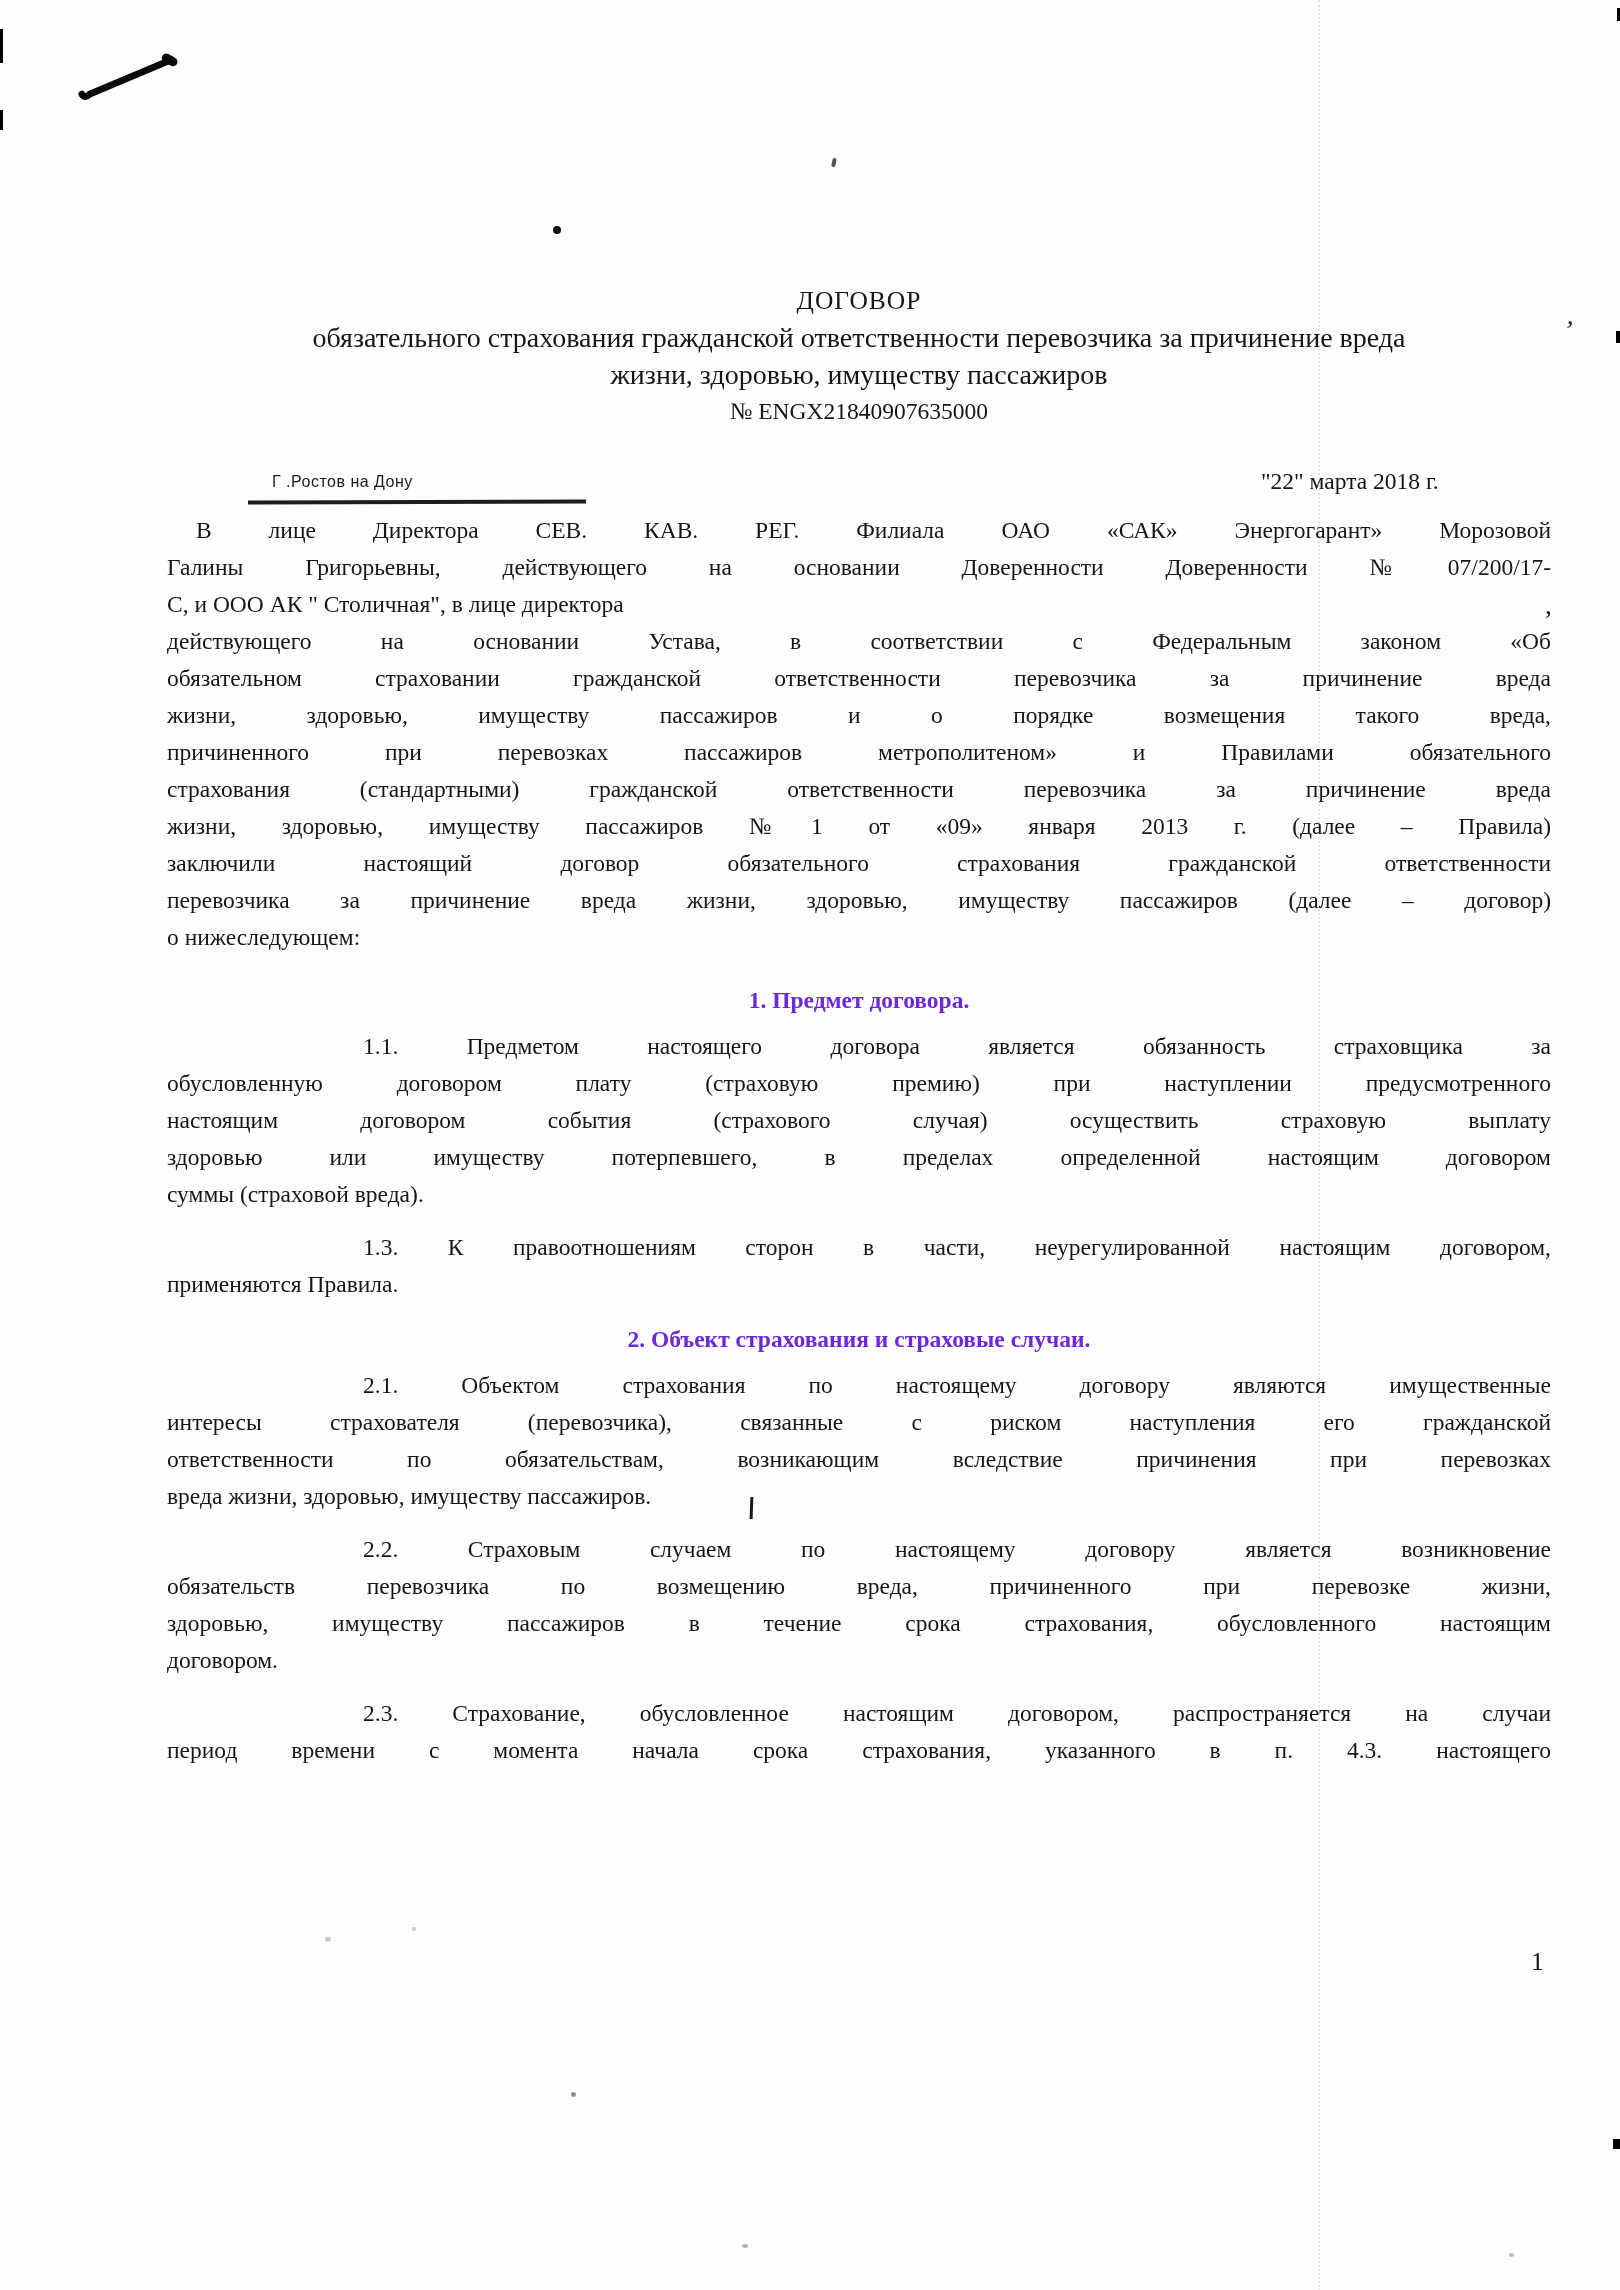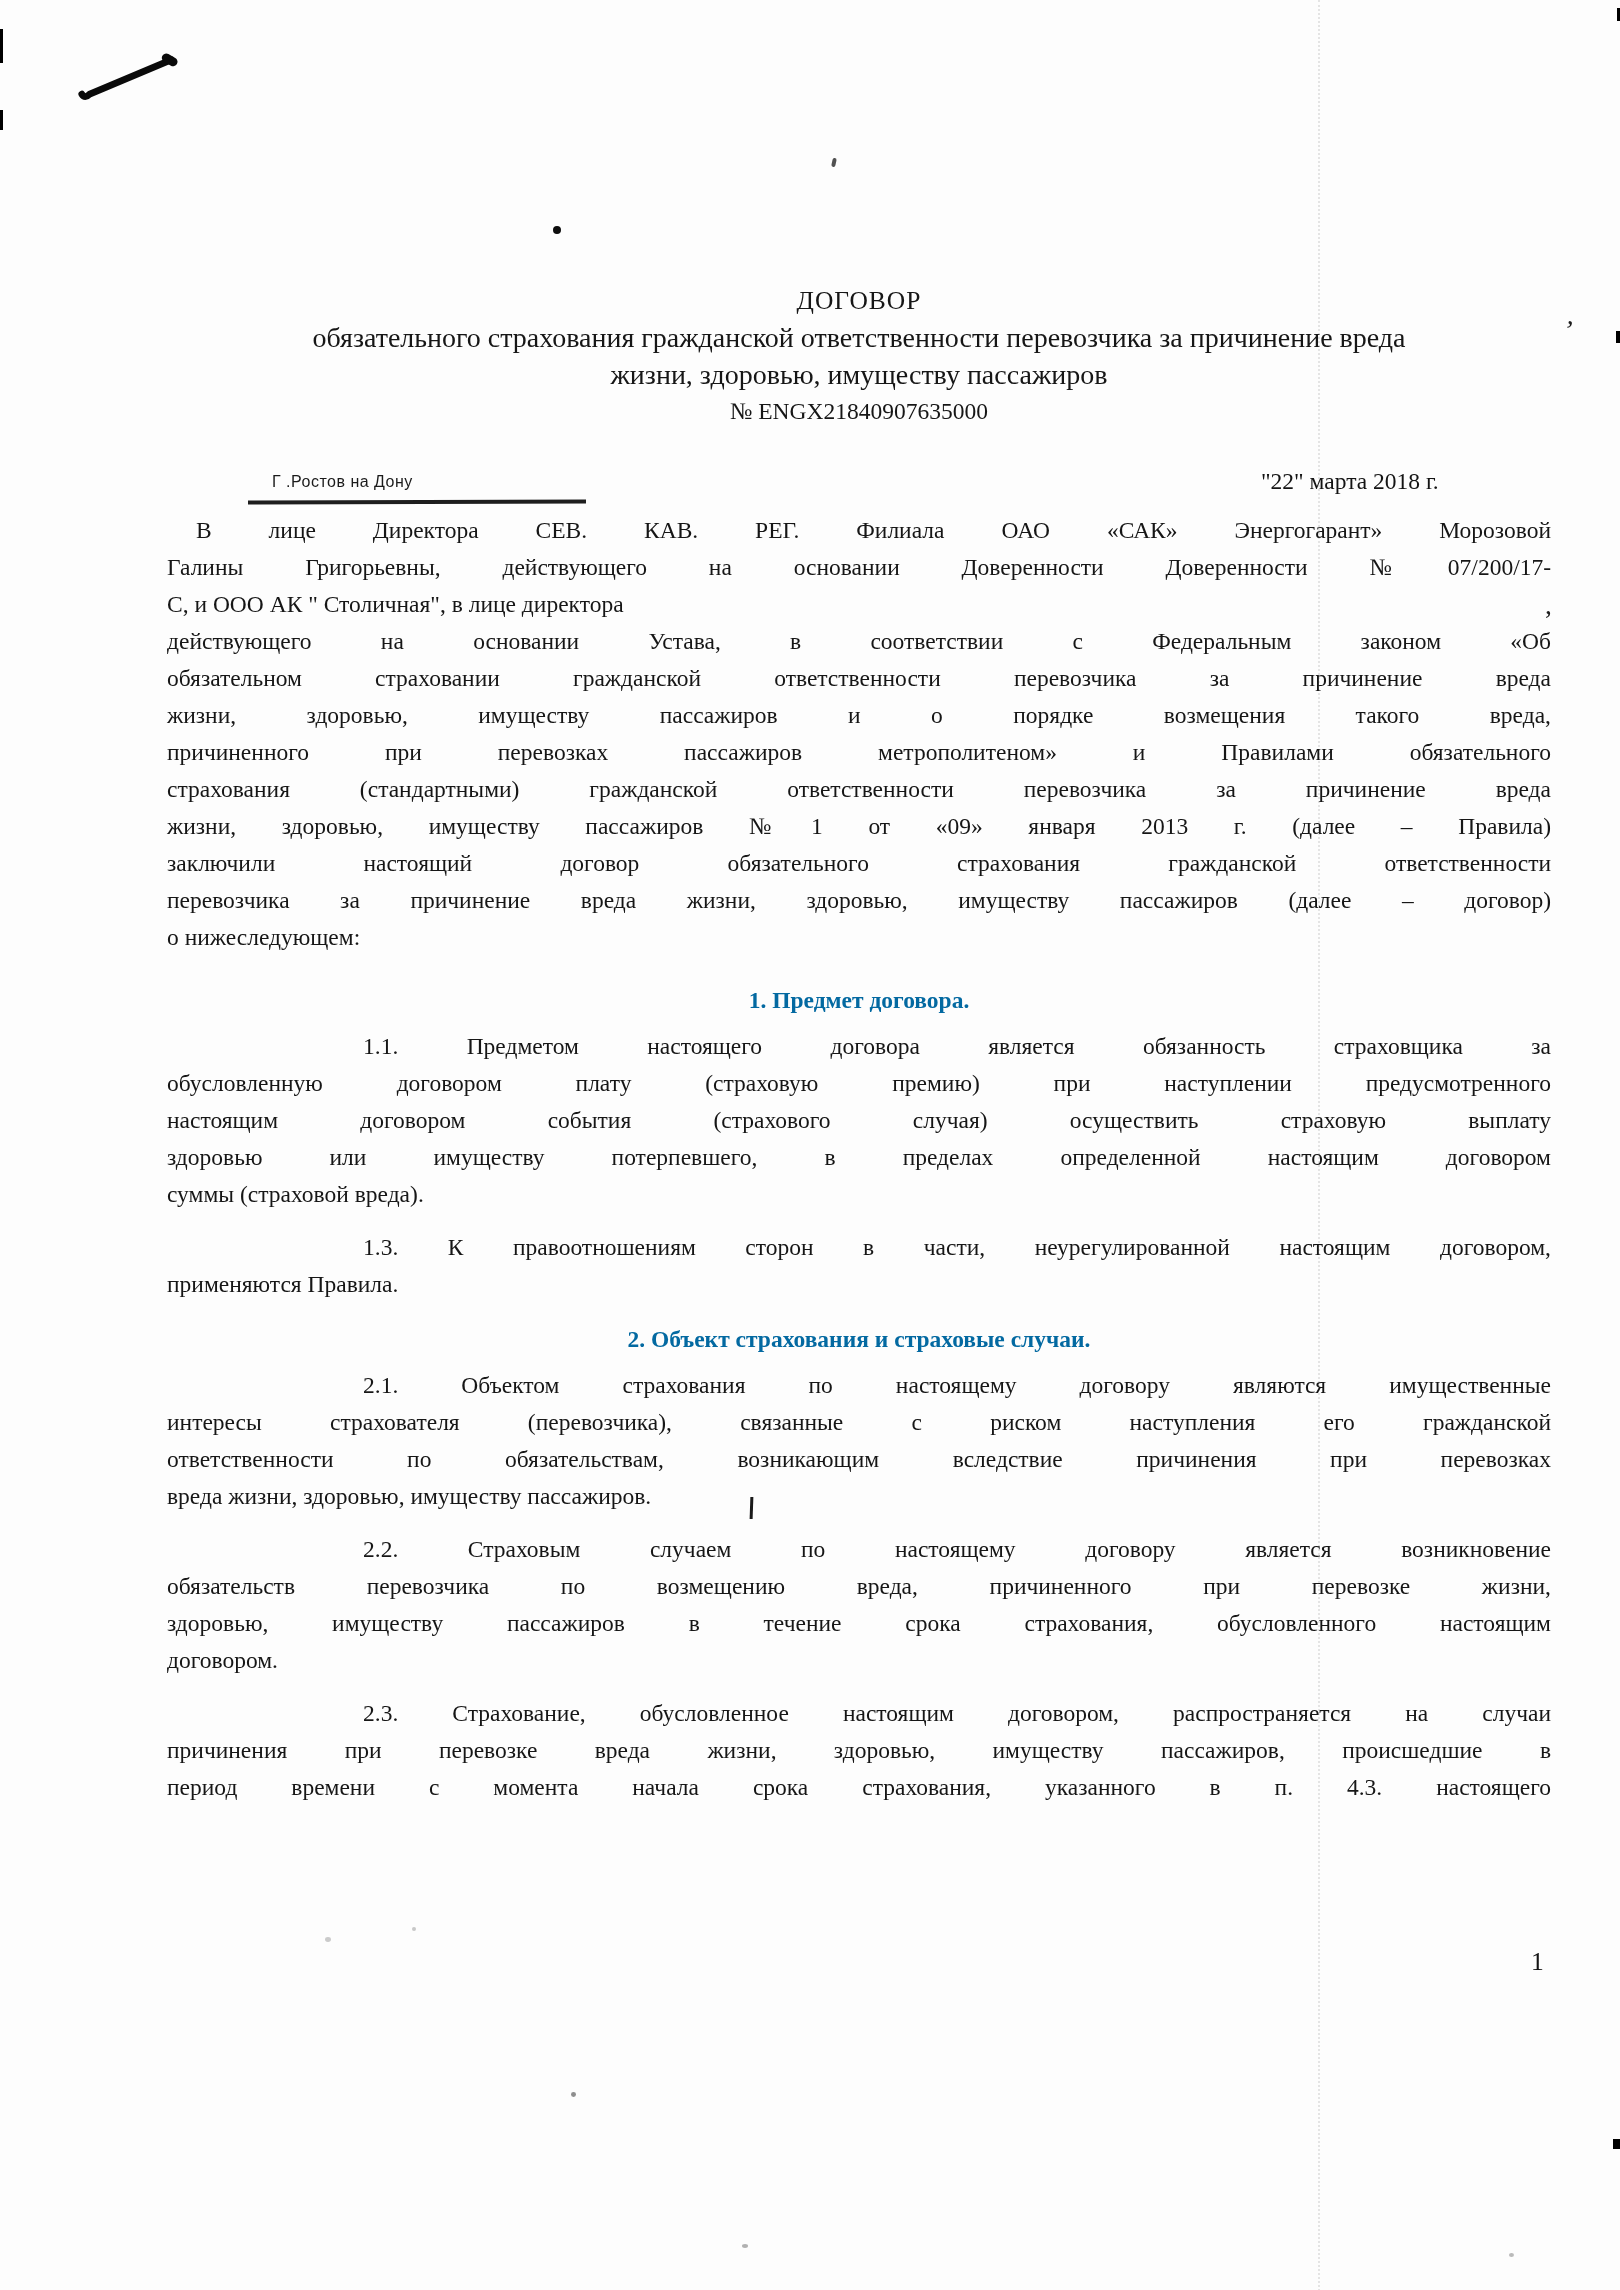--- a/index.html
+++ b/index.html
@@ -38,21 +38,21 @@
     position:absolute;left:167px;top:512px;width:1384px;
     font-size:23.5px;line-height:37px;
   }
   .para{margin:0;}
   .para + .para{margin-top:0;}
   .para.spaced{margin-top:15.7px;}
   .tline{text-align:justify;text-align-last:justify;}
   .tline-ragged{text-align-last:left;}
   .sec-heading{
     font-weight:bold;font-size:23.5px;line-height:37px;
-    text-align:center;color:#0369a1;
+    text-align:center;color:#6d28d9;
   }
   .sec-heading.h1{margin:25.5px 0 9.8px 0;}
   .sec-heading.h2{margin:17.6px 0 9.8px 0;}
   .page-number{
     position:absolute;left:1531px;top:1947px;
     font-size:25.5px;color:#141414;
   }
   
   .pen-stroke{position:absolute;left:76px;top:49px;}
   .speck{position:absolute;border-radius:50%;}
@@ -147,21 +147,20 @@
         <div class="tline tline-ragged">вреда жизни, здоровью, имуществу пассажиров.</div>
       </div>
     <div class="para spaced">
         <div class="tline" style="padding-left: 196px;">2.2. Страховым случаем по настоящему договору является возникновение</div>
         <div class="tline">обязательств перевозчика по возмещению вреда, причиненного при перевозке жизни,</div>
         <div class="tline">здоровью, имуществу пассажиров в течение срока страхования, обусловленного настоящим</div>
         <div class="tline tline-ragged">договором.</div>
       </div>
     <div class="para spaced">
         <div class="tline" style="padding-left: 196px;">2.3. Страхование, обусловленное настоящим договором, распространяется на случаи</div>
-        <div class="tline">причинения при перевозке вреда жизни, здоровью, имуществу пассажиров, происшедшие в</div>
         <div class="tline">период времени с момента начала срока страхования, указанного в п. 4.3. настоящего</div>
       </div>
 
   </div>
 
   <div class="page-number">1</div>
 
 </div>
 
 

